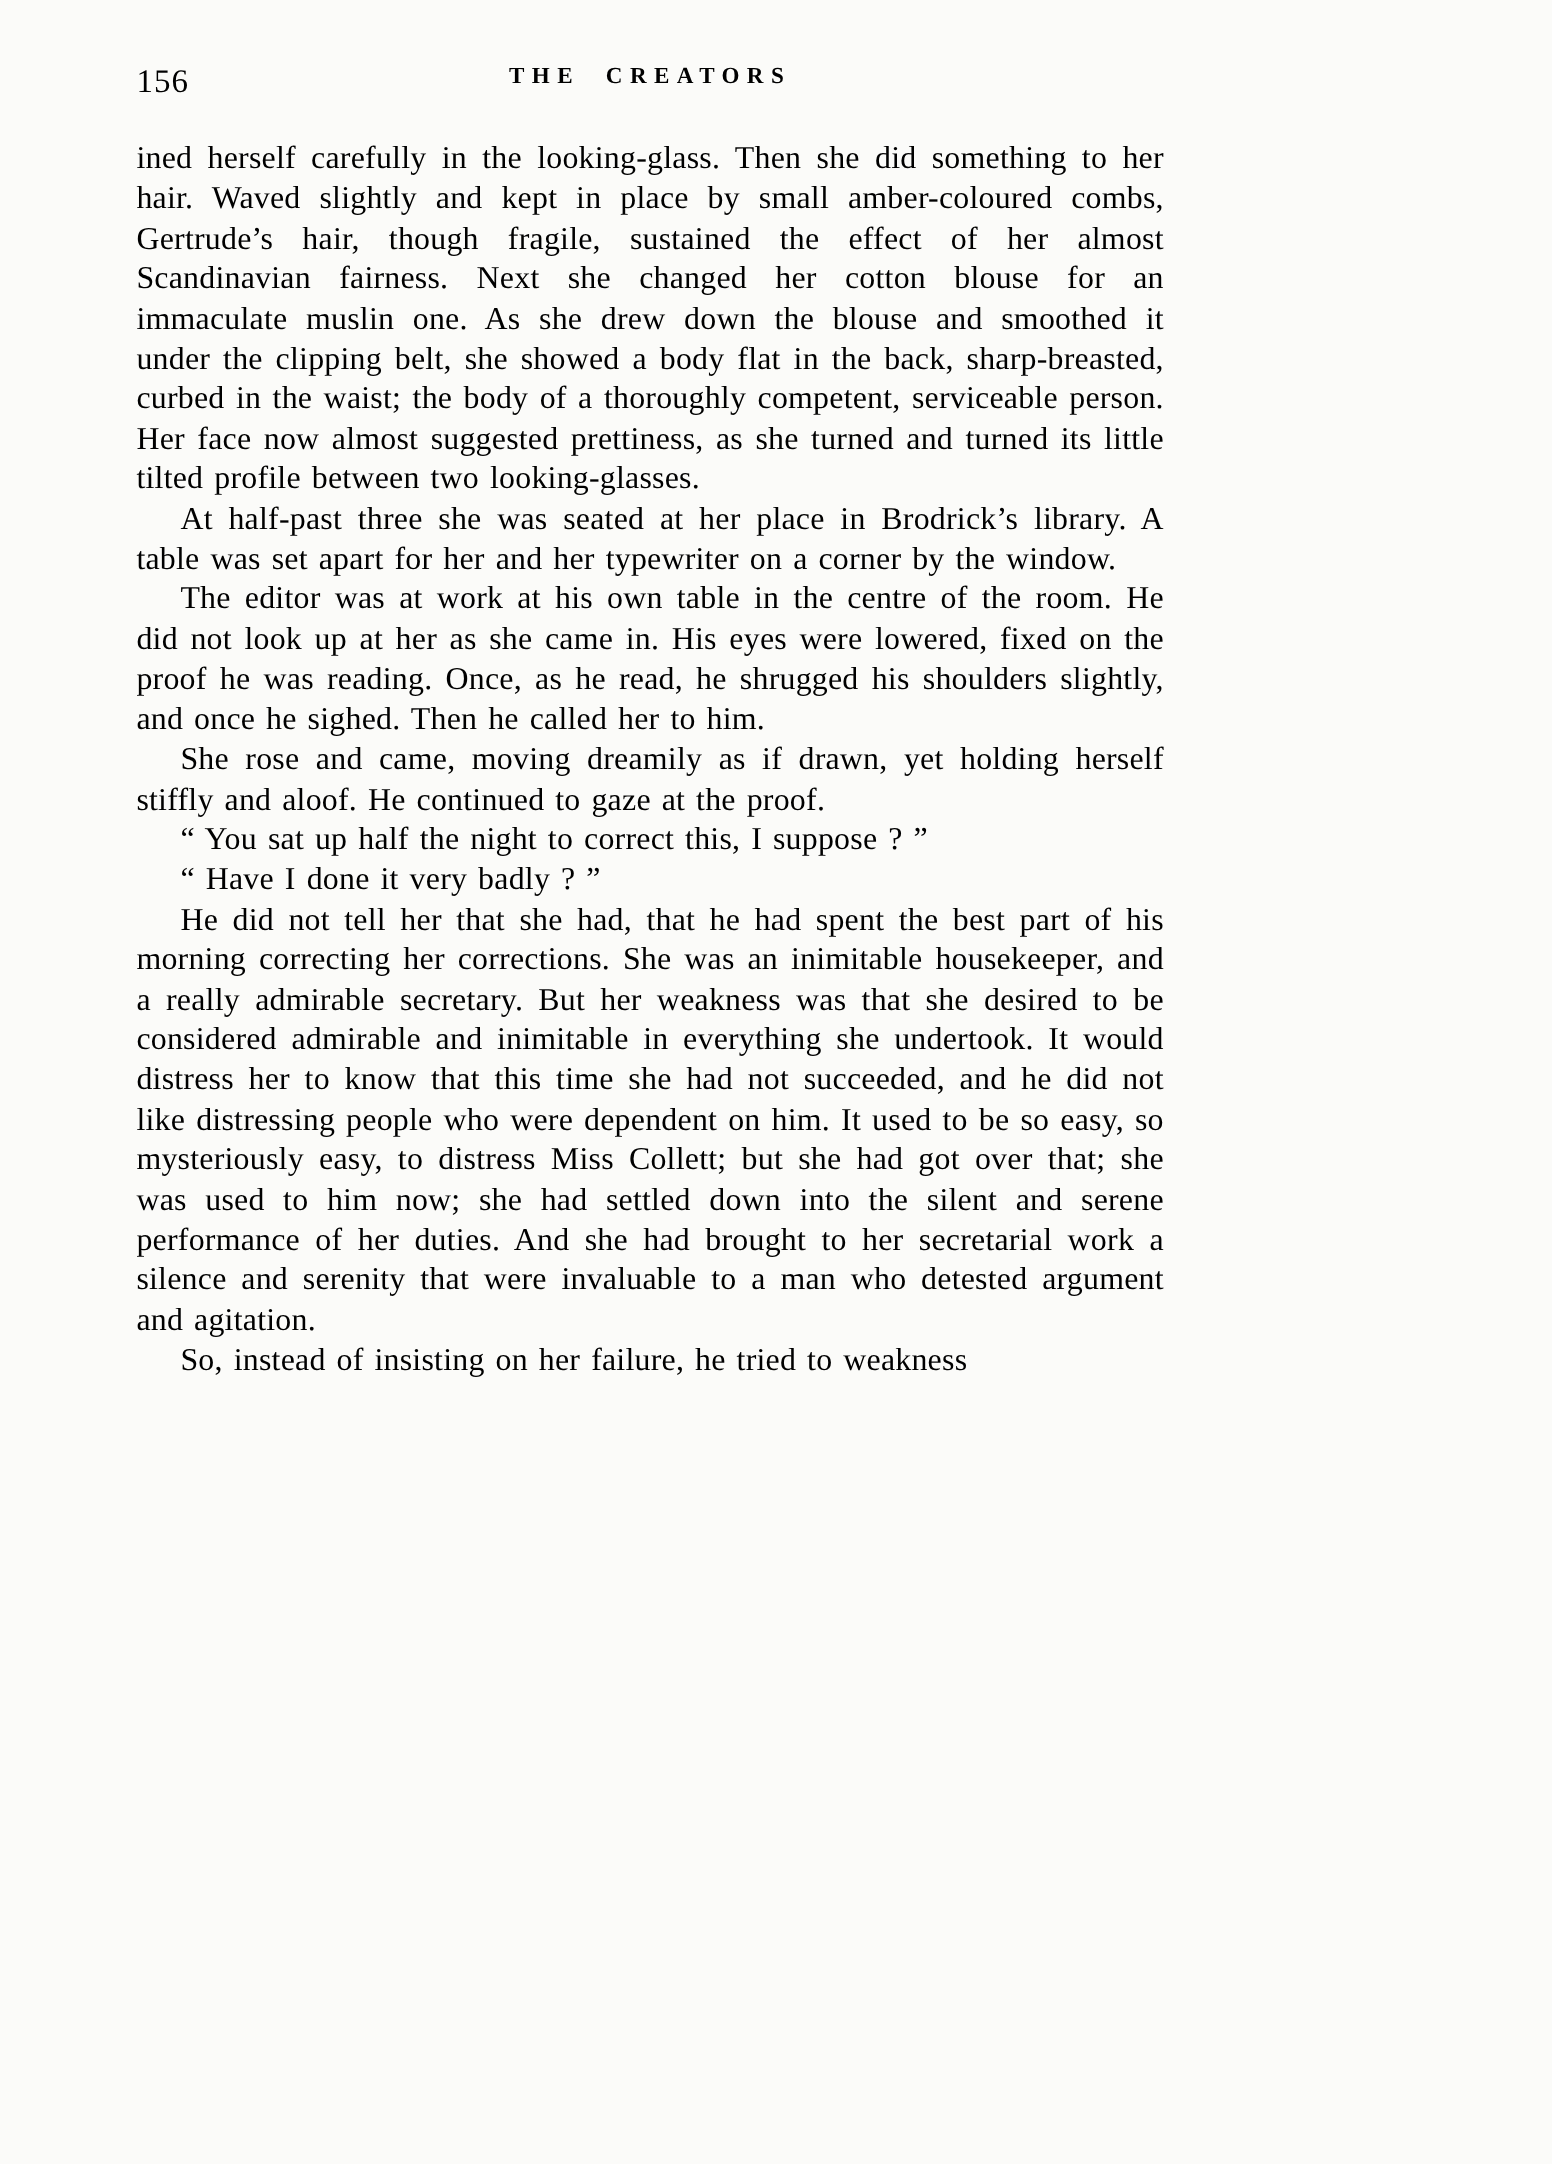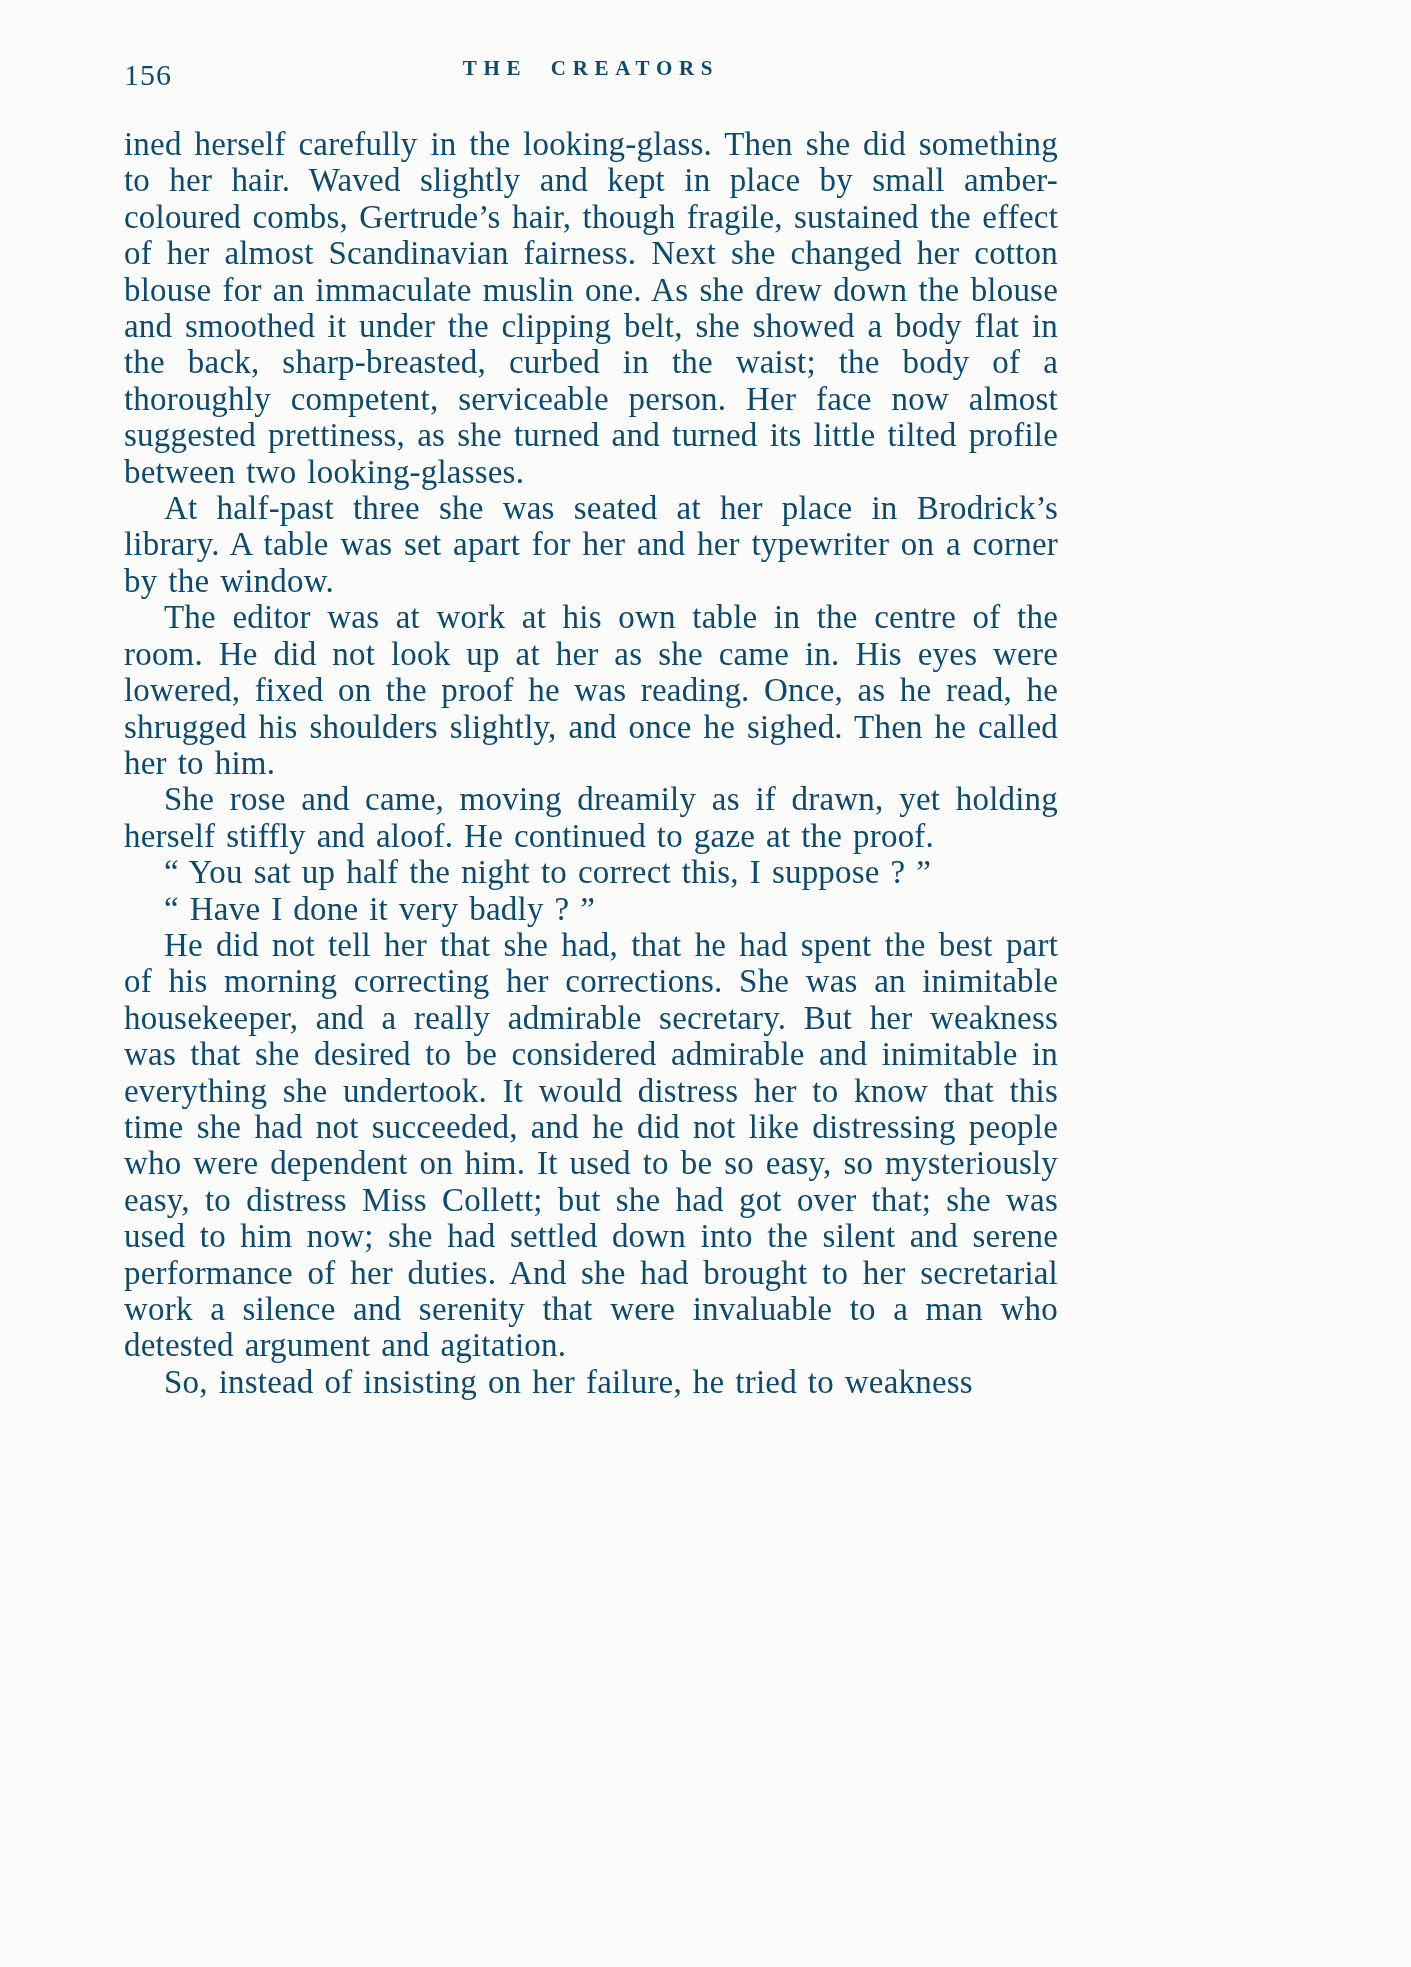--- a/index.html
+++ b/index.html
@@ -6,21 +6,21 @@
     margin: 0;
     padding: 0;
     background: #e9e9e7;
   }
   .page {
     position: relative;
     width: 1411px;
     height: 1967px;
     margin: 0 auto;
     background: #fbfbf9;
-    color: #0c4a6e;
+    color: #000000;
     font-family: "Liberation Serif", "DejaVu Serif", serif;
     overflow: hidden;
   }
   .content {
     position: absolute;
     left: 124px;
     top: 56px;
     width: 934px;
   }
   .page-header {
@@ -41,21 +41,21 @@
     right: 0;
     top: 0;
     text-align: center;
     font-size: 21px;
     font-weight: 700;
     letter-spacing: 0.32em;
     word-spacing: 0.55em;
   }
   .text-block {
     text-align: justify;
-    font-size: 33px;
+    font-size: 29px;
     line-height: 36.4px;
     letter-spacing: 0.2px;
     word-spacing: 2.5px;
   }
   .text-block p {
     margin: 0;
     padding: 0;
   }
   .text-block p.indent {
     text-indent: 40px;

